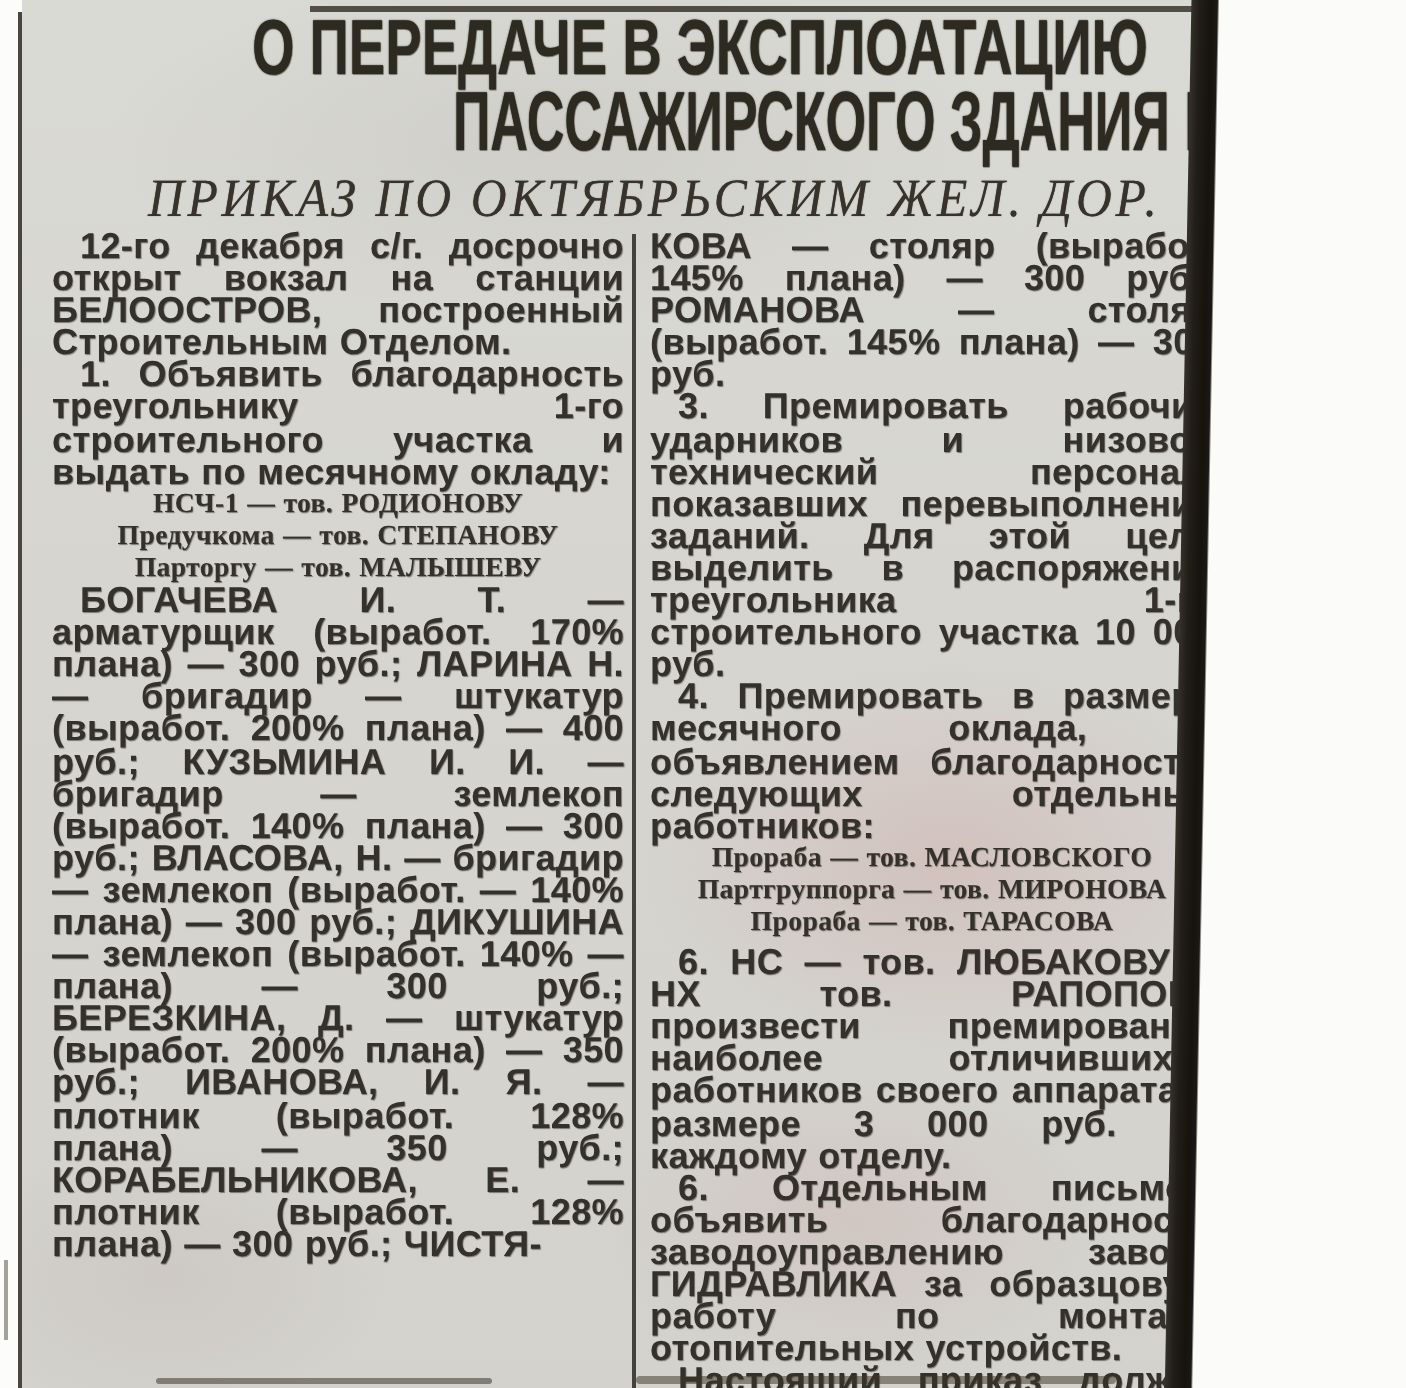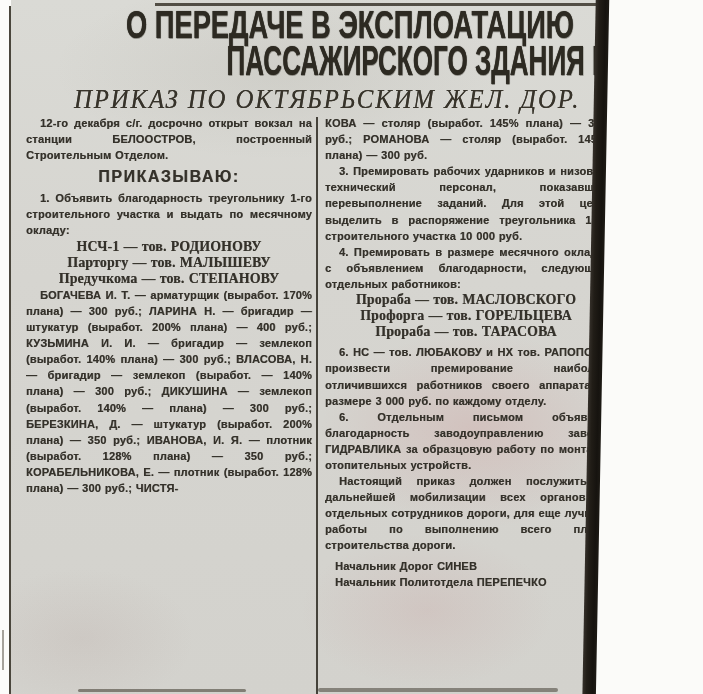--- a/index.html
+++ b/index.html
@@ -46,21 +46,21 @@
   }
   .subtitle .tfit{display:inline-block;transform:scaleX(.92);transform-origin:50% 50%;letter-spacing:2px;}
 
   
   .columns{position:absolute;left:15px;top:115px;width:586px;height:579px;display:flex;overflow:hidden;}
   .col{width:286px;overflow:hidden;color:#34312a;}
   .col-left{padding-right:4px;}
   .col-right{padding-left:7px;width:282px;}
   .divider{width:2px;background:#45423a;margin-top:2px;}
   .p{
-    margin:0;font-size:11px;line-height:16.1px;font-weight:700;
+    margin:0;font-size:18px;line-height:16.1px;font-weight:700;
     text-align:justify;text-indent:14px;letter-spacing:.2px;word-spacing:.5px;
     text-shadow:.4px .4px .5px rgba(48,44,36,.55);
   }
   .p.noindent{text-indent:0;}
   .p.center{text-align:center;text-indent:0;font-family:Liberation Serif, serif;}
   .heading{
     margin:5px 0 4px;font-size:16px;line-height:18px;letter-spacing:1.5px;
     text-align:center;text-indent:0;
   }
   .award-line{font-size:13.8px;}
@@ -80,39 +80,38 @@
       <span class="tfit">ПАССАЖИРСКОГО ЗДАНИЯ НА СТ. БЕЛООСТРОВ</span>
     </div>
     <div class="subtitle">
       <span class="tfit">ПРИКАЗ ПО ОКТЯБРЬСКИМ ЖЕЛ. ДОР.</span>
     </div>
   </div>
 
   <div class="columns">
     <div class="col col-left">
       <p class="p">12-го декабря с/г. досрочно открыт вокзал на станции БЕЛООСТРОВ, построенный Строительным Отделом.</p>
-      <p class="p heading">ПРИКАЗЫВАЮ:</p>
       <p class="p">1. Объявить благодарность треугольнику 1-го строительного участка и выдать по месячному окладу:</p>
       <div>
         <p class="p center award-line">НСЧ-1 — тов. РОДИОНОВУ</p>
+        <p class="p center award-line">Предучкома — тов. СТЕПАНОВУ</p>
         <p class="p center award-line">Парторгу — тов. МАЛЫШЕВУ</p>
-        <p class="p center award-line">Предучкома — тов. СТЕПАНОВУ</p>
       </div>
       <p class="p">БОГАЧЕВА И. Т. — арматурщик (выработ. 170% плана) — 300 руб.; ЛАРИНА Н. — бригадир — штукатур (выработ. 200% плана) — 400 руб.; КУЗЬМИНА И. И. — бригадир — землекоп (выработ. 140% плана) — 300 руб.; ВЛАСОВА, Н. — бригадир — землекоп (выработ. — 140% плана) — 300 руб.; ДИКУШИНА — землекоп (выработ. 140% — плана) — 300 руб.; БЕРЕЗКИНА, Д. — штукатур (выработ. 200% плана) — 350 руб.; ИВАНОВА, И. Я. — плотник (выработ. 128% плана) — 350 руб.; КОРАБЕЛЬНИКОВА, Е. — плотник (выработ. 128% плана) — 300 руб.; ЧИСТЯ-</p>
     </div>
 
     <div class="divider"></div>
 
     <div class="col col-right">
       <p class="p noindent">КОВА — столяр (выработ. 145% плана) — 300 руб.; РОМАНОВА — столяр (выработ. 145% плана) — 300 руб.</p>
       <p class="p">3. Премировать рабочих ударников и низовой технический персонал, показавших перевыполнение заданий. Для этой цели выделить в распоряжение треугольника 1-го строительного участка 10 000 руб.</p>
       <p class="p">4. Премировать в размере месячного оклада, с объявлением благодарности, следующих отдельных работников:</p>
       <div>
         <p class="p center award-line">Прораба — тов. МАСЛОВСКОГО</p>
-        <p class="p center award-line">Профорга — тов. ГОРЕЛЬЦЕВА</p>
+        <p class="p center award-line">Партгруппорга — тов. МИРОНОВА</p>
         <p class="p center award-line">Прораба — тов. ТАРАСОВА</p>
       </div>
       <p class="p gap-s">6. НС — тов. ЛЮБАКОВУ и НХ тов. РАПОПОРТ произвести премирование наиболее отличившихся работников своего аппарата в размере 3 000 руб. по каждому отделу.</p>
       <p class="p">6. Отдельным письмом объявить благодарность заводоуправлению завода ГИДРАВЛИКА за образцовую работу по монтажу отопительных устройств.</p>
       <p class="p">Настоящий приказ должен послужить к дальнейшей мобилизации всех органов и отдельных сотрудников дороги, для еще лучшей работы по выполнению всего плана строительства дороги.</p>
       <p class="p sig gap-s">Начальник Дорог СИНЕВ</p>
       <p class="p sig">Начальник Политотдела ПЕРЕПЕЧКО</p>
     </div>
   </div>
 </div>

